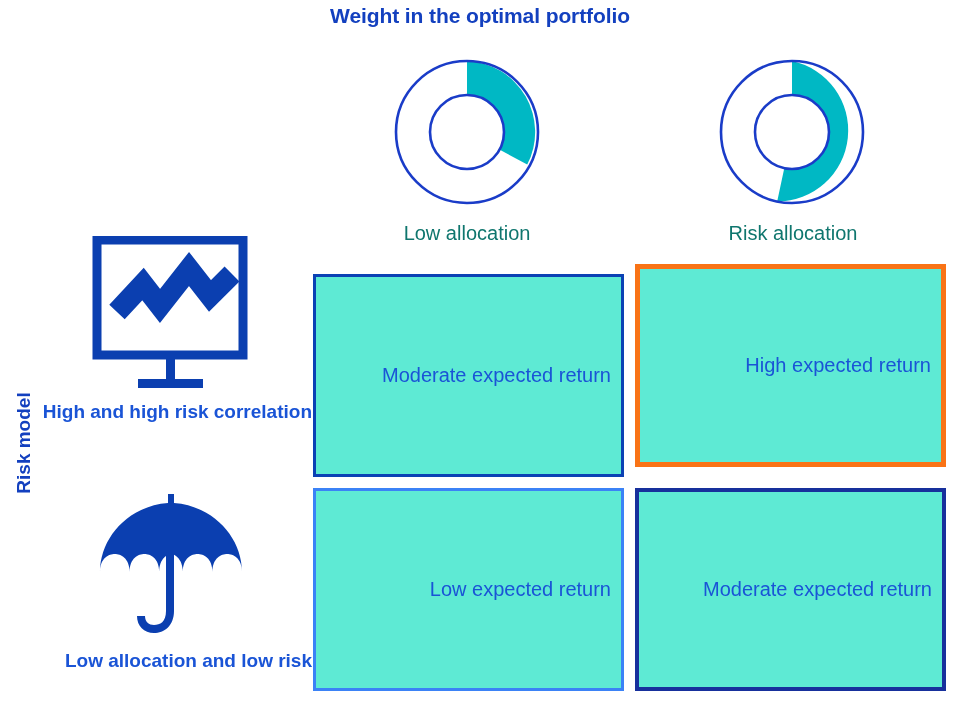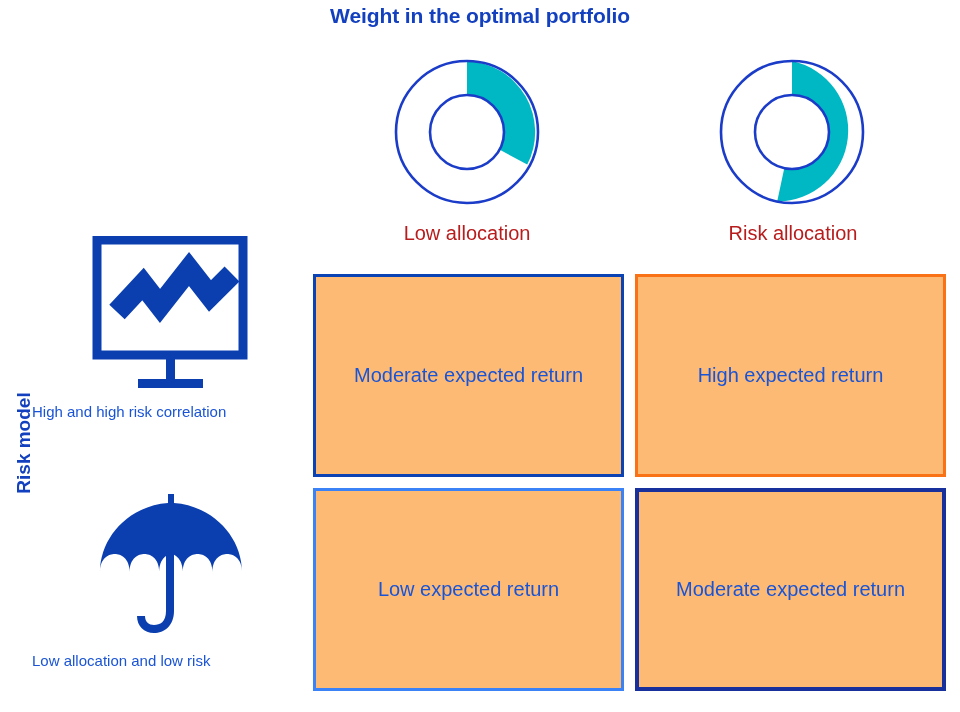--- a/index.html
+++ b/index.html
@@ -52,69 +52,70 @@
   #donut-low  { left: 391px; top: 56px; }
   #donut-high { left: 716px; top: 56px; }
   .donut-wrap svg { display: block; width: 152px; height: 152px; }
 
   .col-label {
     position: absolute;
     top: 222px;
     width: 260px;
     text-align: center;
     font-size: 20px;
-    color: #b91c1c;
+    color: #0f766e;
   }
   #label-low-allocation  { left: 337px; }
   #label-high-allocation { left: 663px; }
 
   
   .row-icon {
     position: absolute;
     width: 160px;
     height: 160px;
   }
   #icon-monitor  { left: 92px; top: 236px; }
   #icon-umbrella { left: 92px; top: 486px; }
   .row-icon svg { display: block; }
 
   .row-caption {
     position: absolute;
     width: 280px;
     left: 32px;
-    text-align: left;
-    font-size: 15px;
+    text-align: right;
+    font-size: 19px;
     line-height: 27px;
     color: #1a54d6;
+    font-weight: bold;
   }
   #caption-high-risk { top: 398px; }
   #caption-low-risk  { top: 647px; }
 
   
   .quad {
     position: absolute;
     box-sizing: border-box;
-    background: #fdba74;
+    background: #5eead4;
     display: flex;
     align-items: center;
-    justify-content: center;
+    justify-content: flex-end;
   }
   .quad-text {
     font-size: 20px;
     color: #1a54d6;
     text-align: center;
     padding: 0 10px;
   }
   #quad-top-left {
     left: 313px;  top: 274px;  width: 311px; height: 203px;
     border: 3px solid #0b42b4;
   }
   #quad-top-right {
-    left: 635px;  top: 274px;  width: 311px; height: 203px;
-    border: 3px solid #f97316;
+    left: 635px;  top: 264px;  width: 311px; height: 203px;
+    border: 5px solid #f97316;
   }
   #quad-bottom-left {
     left: 313px;  top: 488px;  width: 311px; height: 203px;
     border: 3px solid #3b82f6;
   }
   #quad-bottom-right {
     left: 635px;  top: 488px;  width: 311px; height: 203px;
     border: 4px solid #17309c;
   }
 </style>

